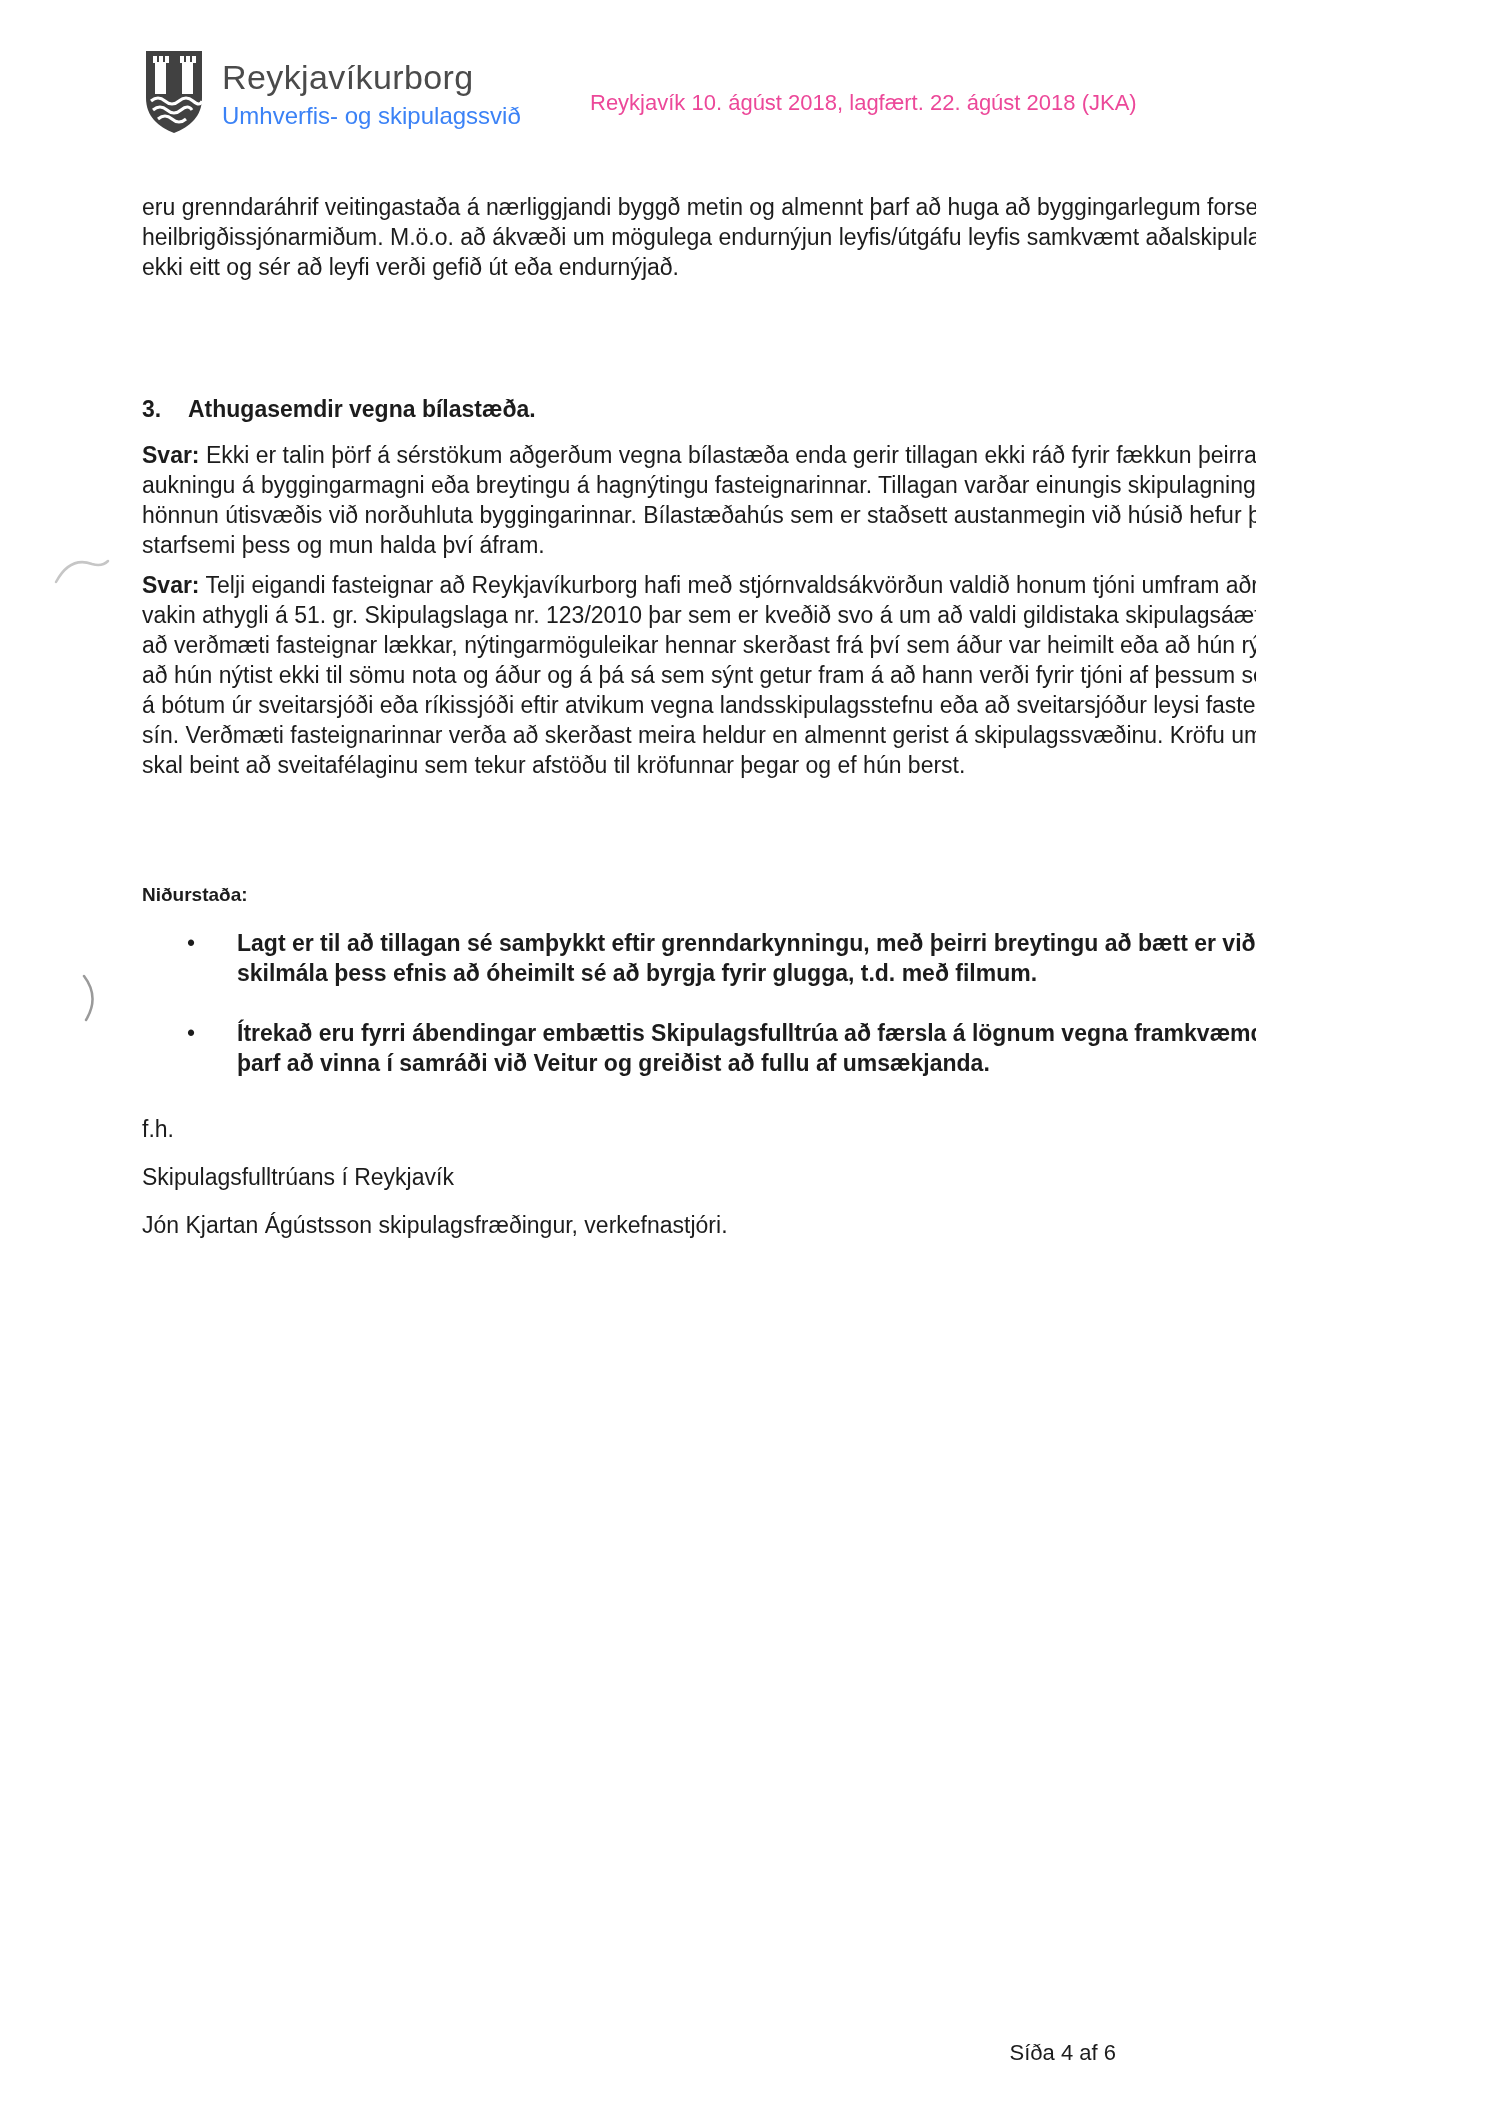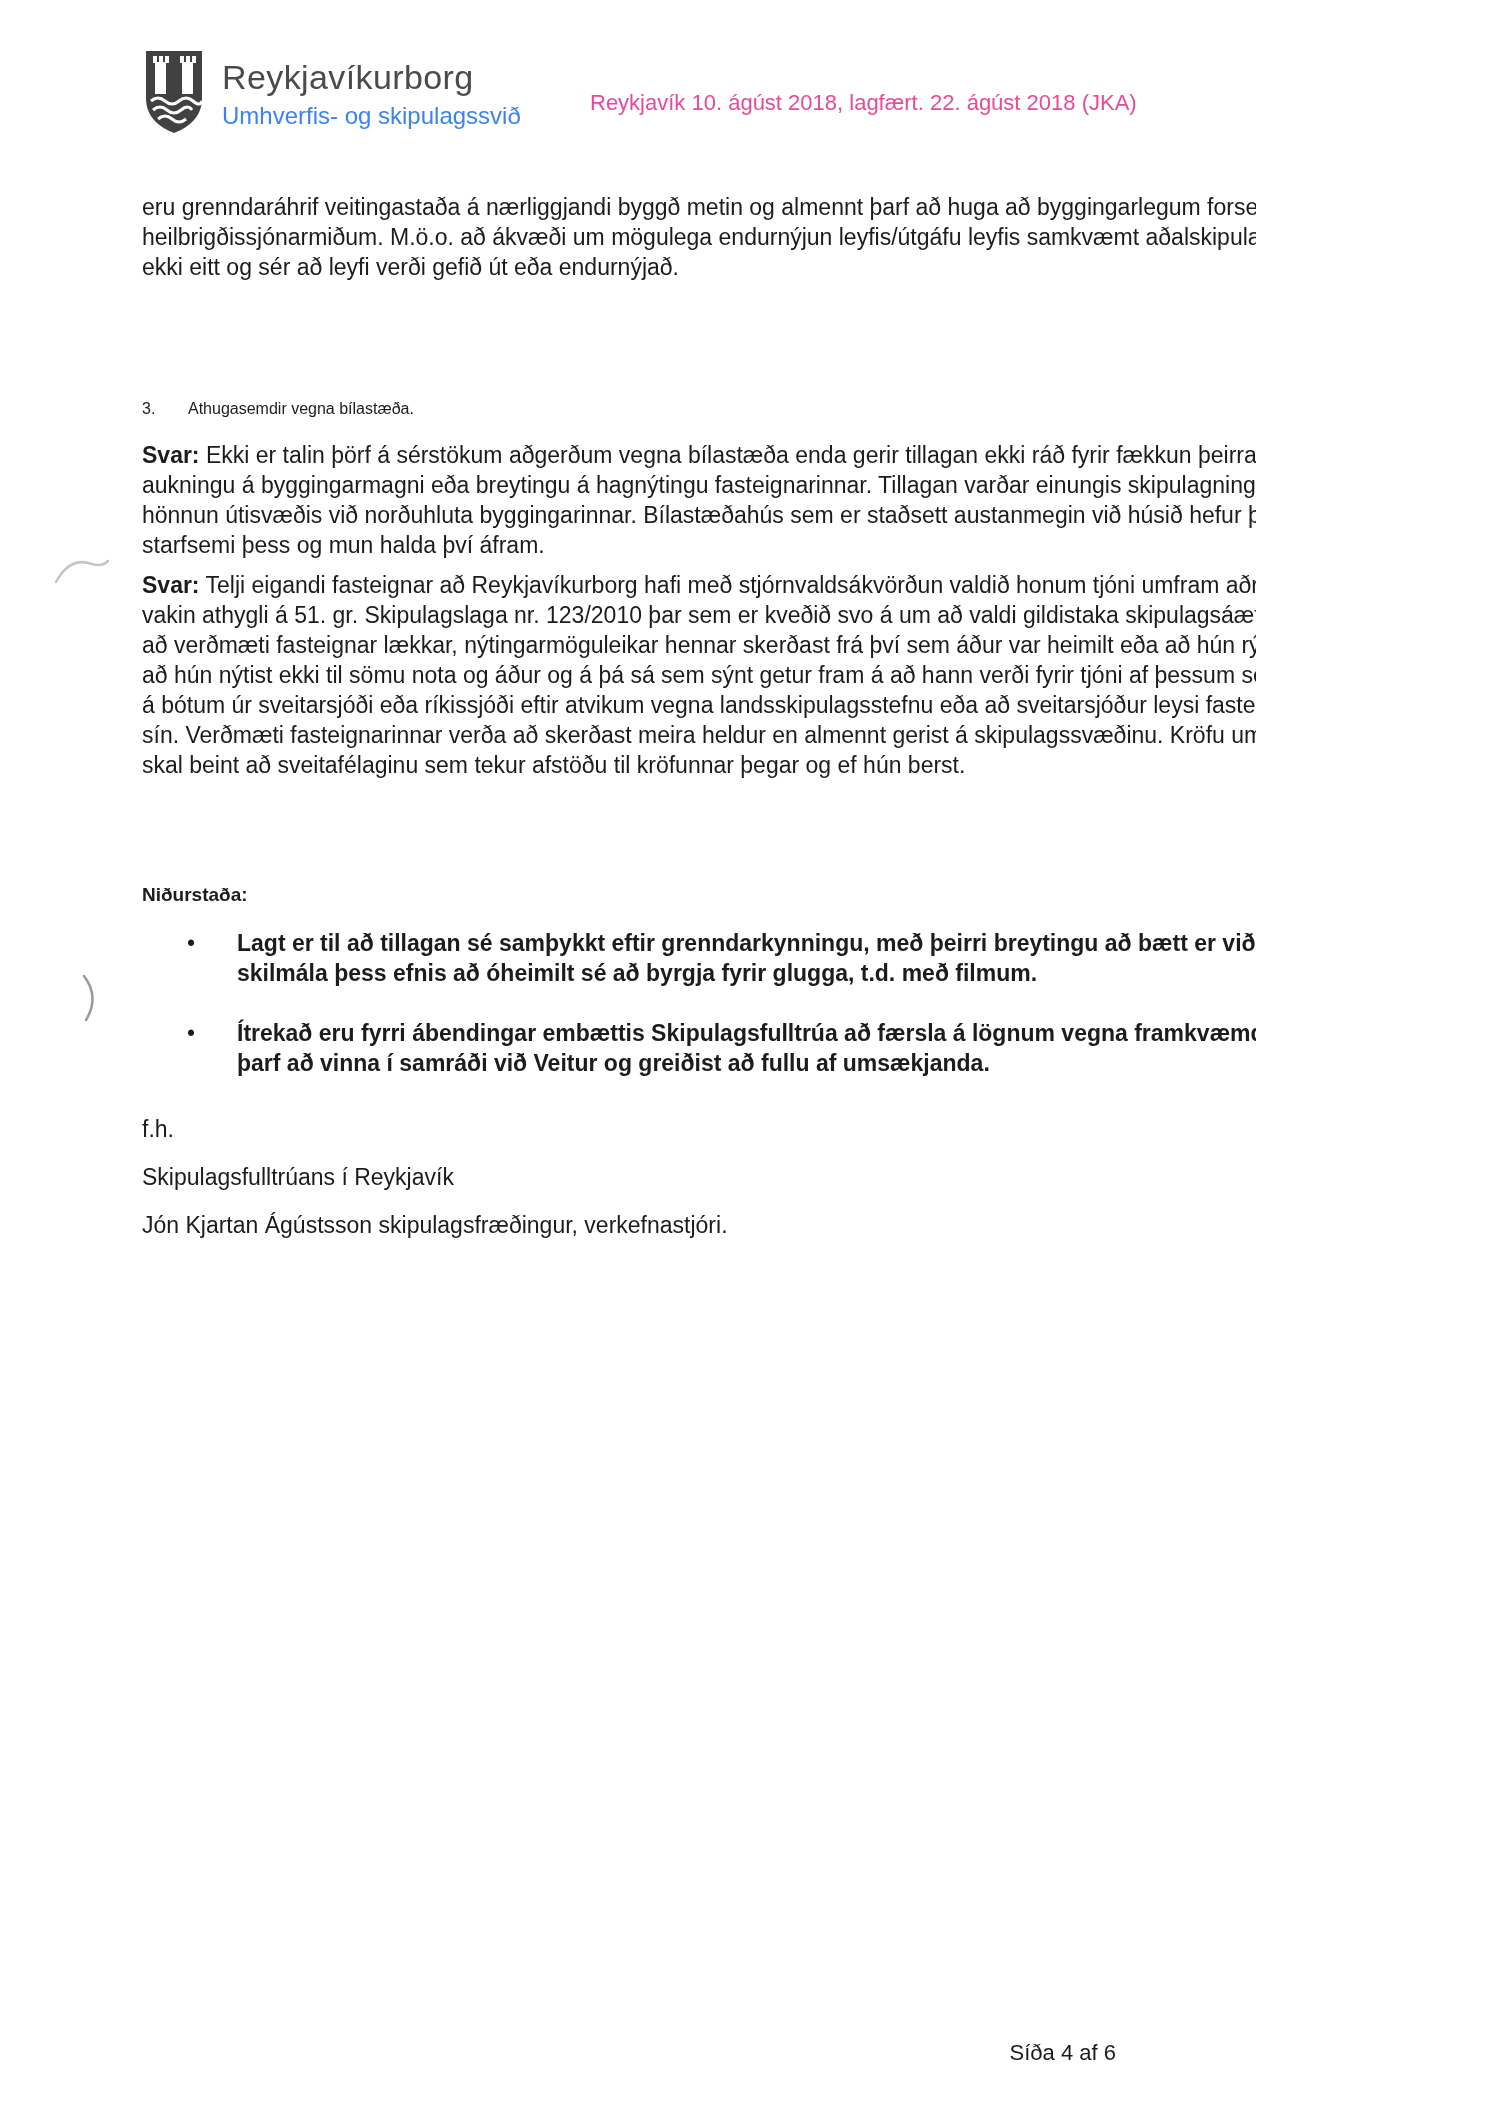--- a/index.html
+++ b/index.html
@@ -27,21 +27,21 @@
     position:absolute; left:590px; top:90px;
     font-size:22px; color:#ec4899;
   }
   
   .doc-body {
     position:absolute; left:142px; top:192px; width:1222px;
     font-size:23px; line-height:30px;
   }
   .para { margin:0 0 10px; }
   .section-heading {
-    font-size:16px; font-weight:normal;
+    font-size:23px; font-weight:bold;
     margin:24px 0 16px;
   }
   .section-heading.first { margin-top:112px; }
   .sec-num { display:inline-block; min-width:46px; }
   .answer-label { font-weight:bold; }
   .conclusion-heading {
     font-size:19px; font-weight:bold;
     margin:100px 0 0;
   }
   .bullets { list-style:none; margin:18px 0 0; padding:0 0 0 45px; }

